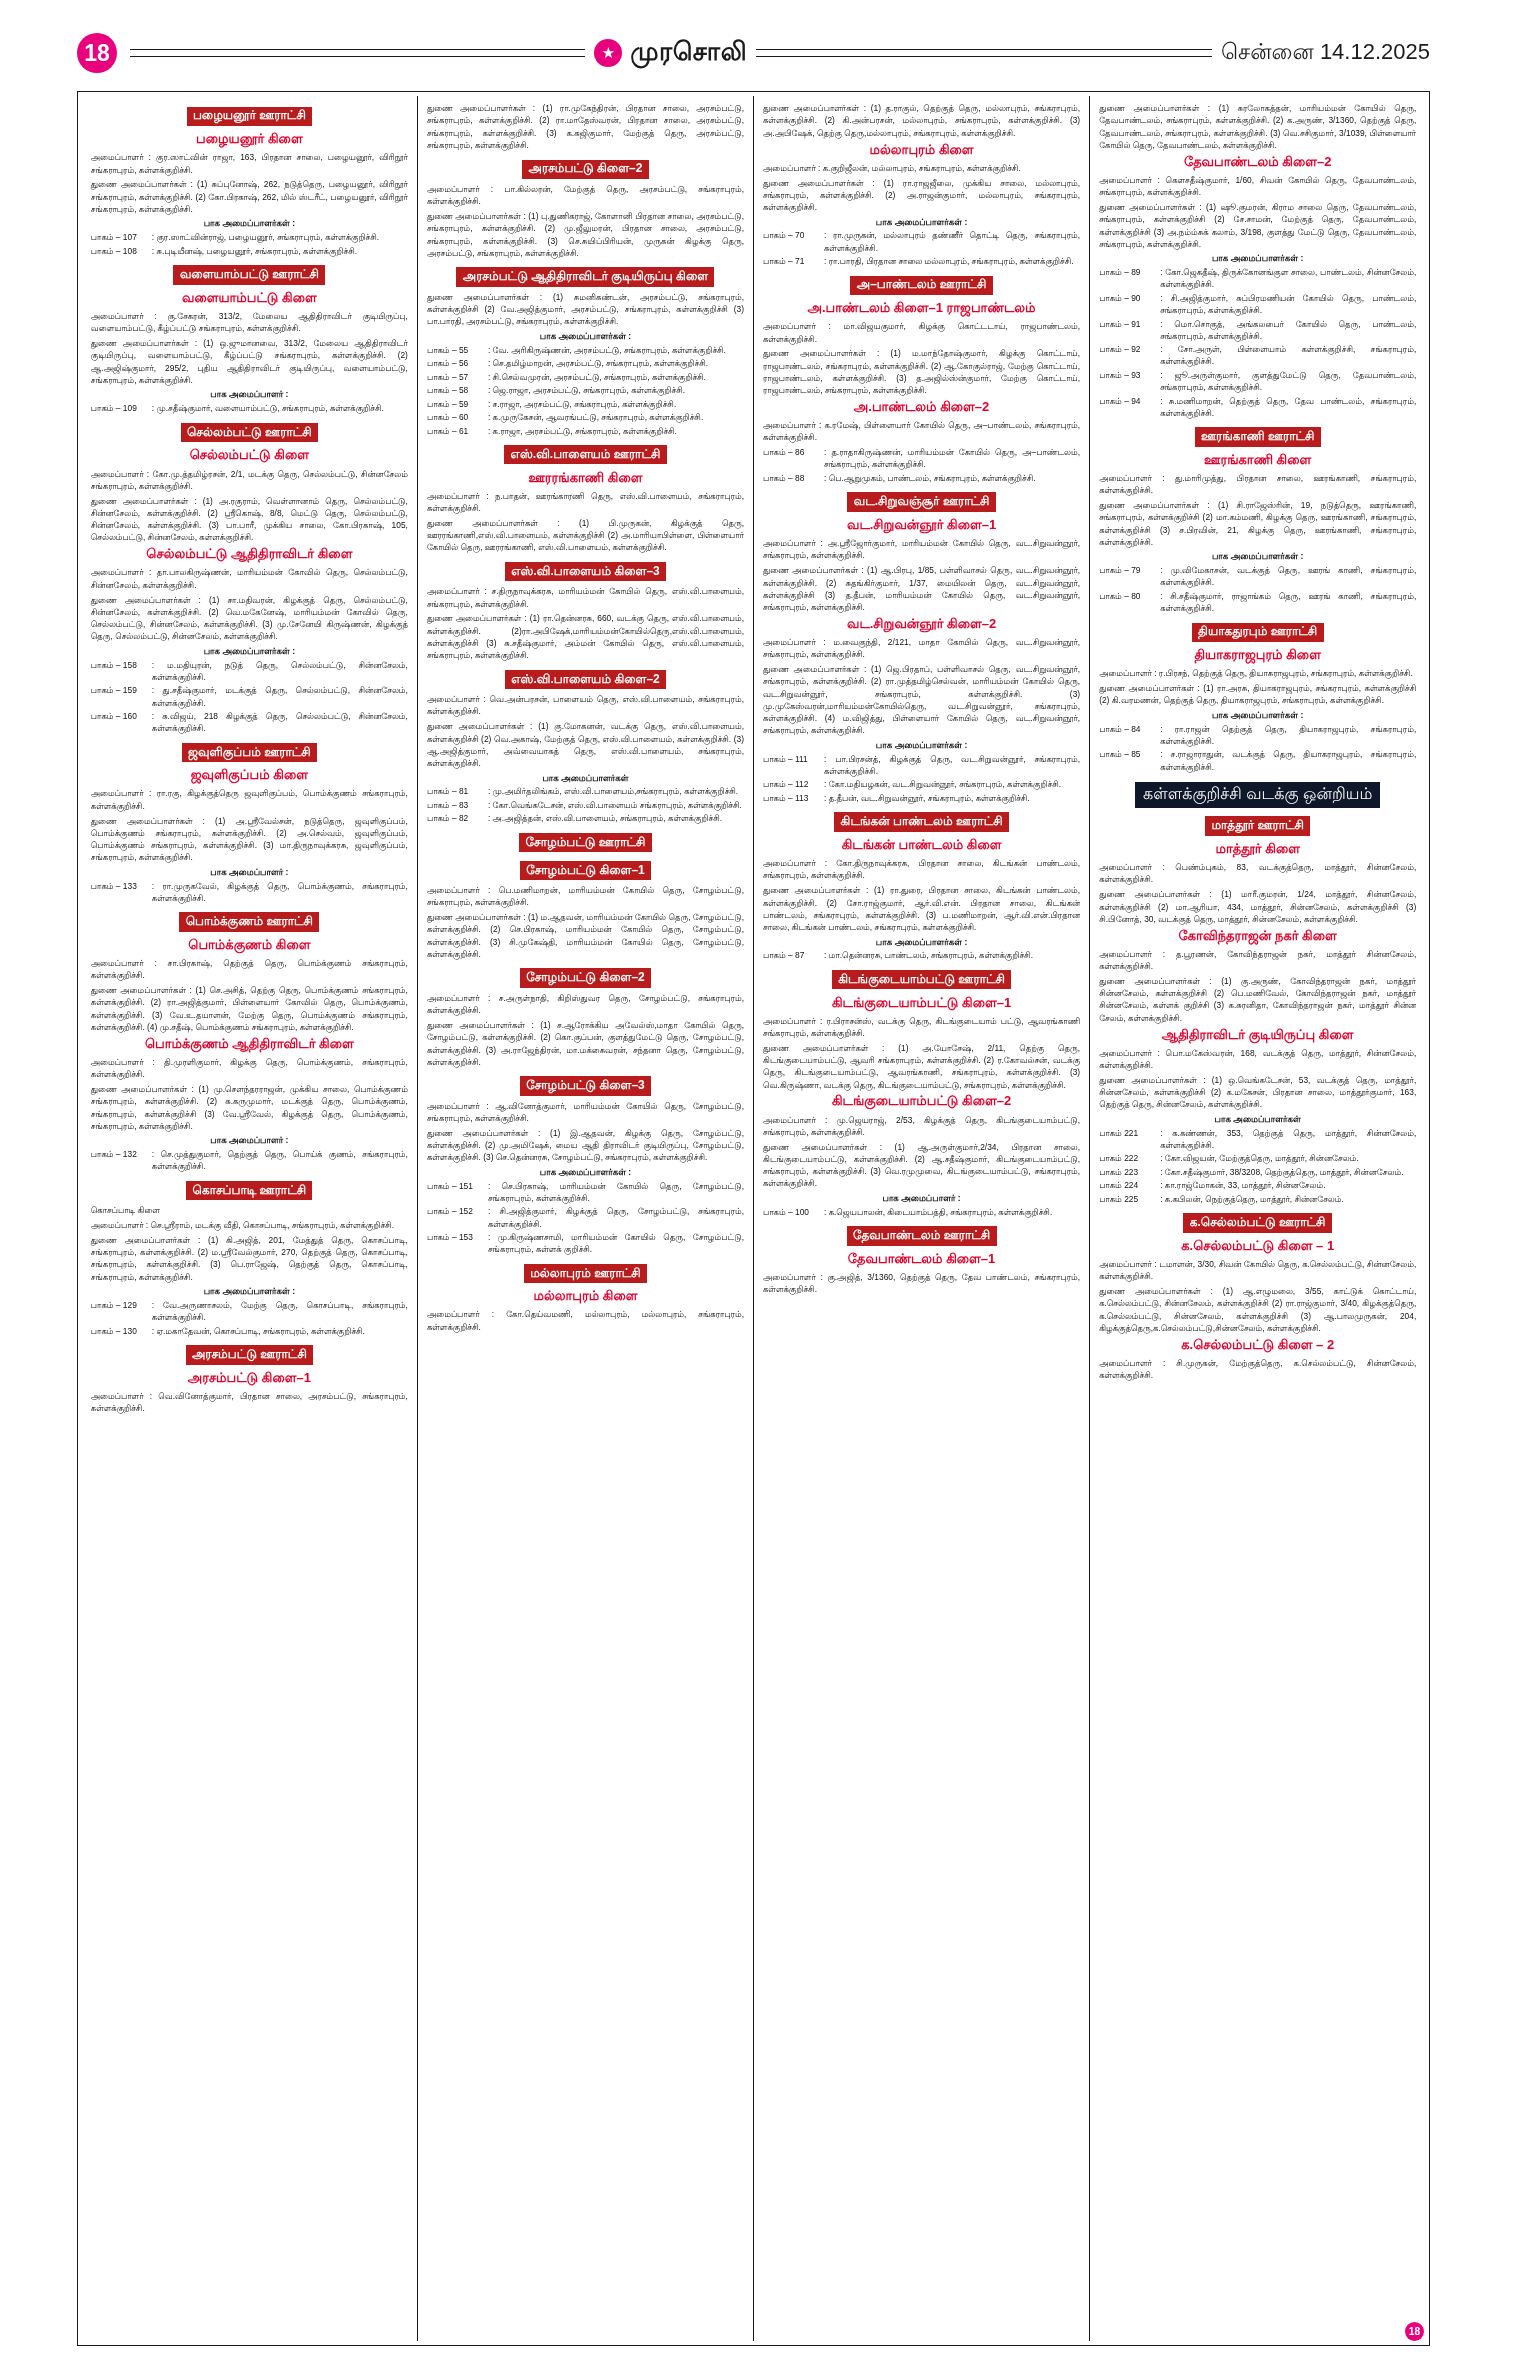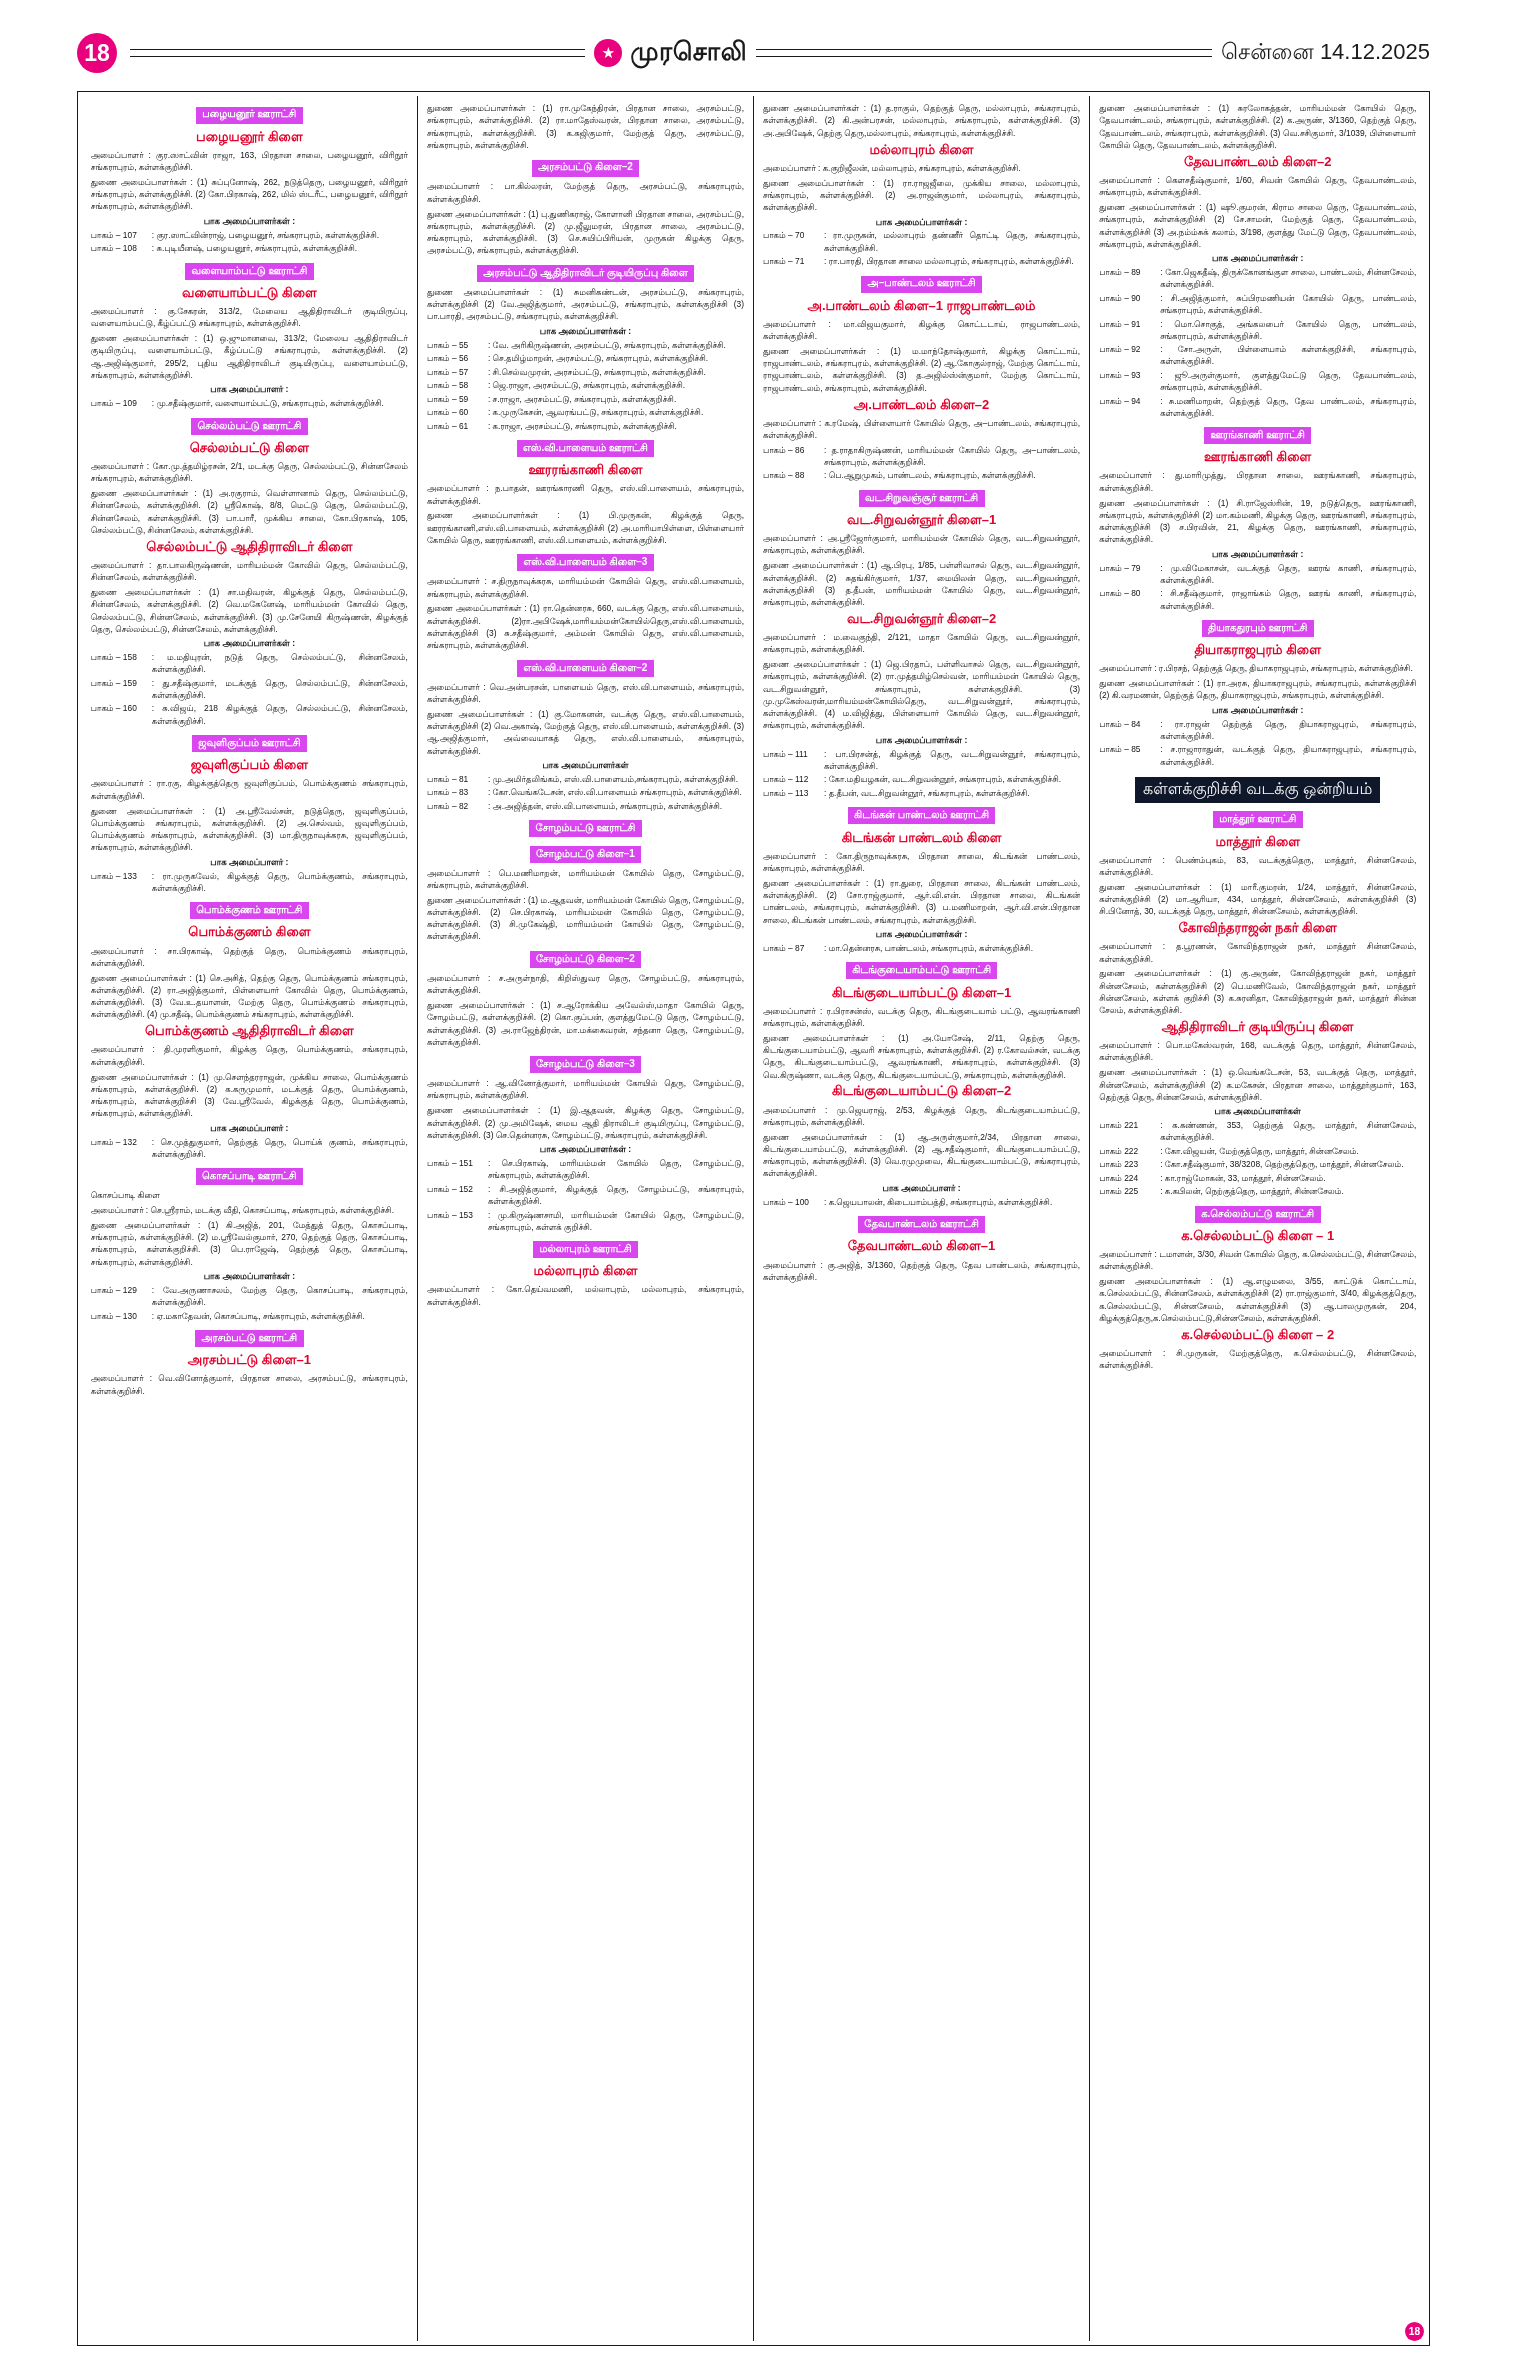--- a/index.html
+++ b/index.html
@@ -104,23 +104,23 @@
     box-sizing: border-box;
     overflow: hidden;
   }
   .col + .col {
     border-left: 1.3px solid #1b1b1b;
   }
 
   
   .pink-head {
     display: inline-block;
-    background: #d946ef;
+    background: #b91c1c;
     color: #ffffff;
-    font-size: 10px;
+    font-size: 12px;
     font-weight: bold;
     padding: 1.9px 6.4px 2.6px 6.4px;
     margin: 5.7px auto 2.6px auto;
     line-height: 1.25;
   }
   .center { text-align: center; }
   .red-head {
     display: inline-block;
     background: #0f172a;
     color: #ffffff;

